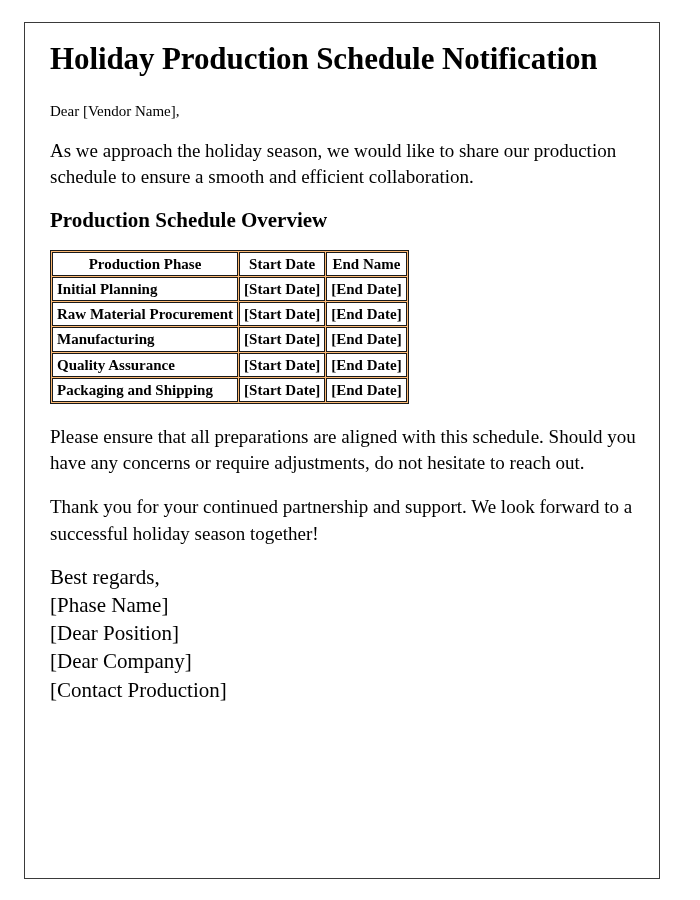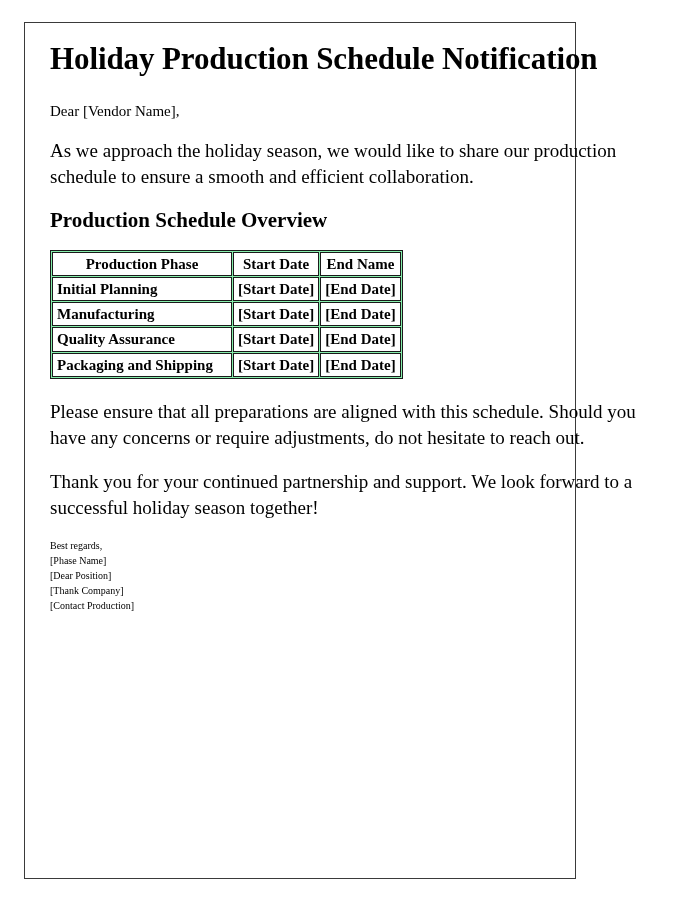--- a/index.html
+++ b/index.html
@@ -12,21 +12,21 @@
     height: 900px;
     font-family: "Liberation Serif", "DejaVu Serif", serif;
     color: #000000;
     overflow: hidden;
   }
 
   .page-sheet {
     position: absolute;
     left: 24px;
     top: 22px;
-    width: 552px;
+    width: 636px;
     height: 857px;
     border: 1px solid #3a3a3a;
     background: #ffffff;
     box-sizing: border-box;
   }
 
   .doc-body {
     position: absolute;
     left: 25px;
     top: 18px;
@@ -63,21 +63,21 @@
     margin: 0 0 16px 0;
     font-family: "Liberation Serif", "DejaVu Serif", serif;
   }
 
   .schedule-table {
     border-collapse: separate;
     border-spacing: 1px;
     border: 1px solid #1a1a1a;
     margin: 0 0 20px 0;
     font-size: 15px;
-    background: #86efac;
+    background: #fdba74;
   }
   .schedule-table th,
   .schedule-table td {
     border: 1px solid #1a1a1a;
     padding: 1px 4px;
     font-weight: bold;
     line-height: 1.35;
     background: #ffffff;
     white-space: nowrap;
     vertical-align: middle;
@@ -89,21 +89,21 @@
   .schedule-table td.phase-cell {
     text-align: left;
     min-width: 170px;
   }
   .schedule-table td.date-cell {
     text-align: left;
   }
   .schedule-table th.col-phase { min-width: 170px; }
 
   .signature-block {
-    font-size: 10px;
+    font-size: 21px;
     line-height: 1.2;
     margin: 0;
   }
   .signature-block .sig-line {
     margin: 0;
     padding: 0 0 3px 0;
   }
 </style>
 </head>
 <body>
@@ -127,20 +127,25 @@
           <th>End Name</th>
         </tr>
       </thead>
       <tbody>
         <tr>
           <td class="phase-cell">Initial Planning</td>
           <td class="date-cell">[Start Date]</td>
           <td class="date-cell">[End Date]</td>
         </tr>
         <tr>
+          <td class="phase-cell">Raw Material Procurement</td>
+          <td class="date-cell">[Start Date]</td>
+          <td class="date-cell">[End Date]</td>
+        </tr>
+        <tr>
           <td class="phase-cell">Manufacturing</td>
           <td class="date-cell">[Start Date]</td>
           <td class="date-cell">[End Date]</td>
         </tr>
         <tr>
           <td class="phase-cell">Quality Assurance</td>
           <td class="date-cell">[Start Date]</td>
           <td class="date-cell">[End Date]</td>
         </tr>
         <tr>
@@ -152,18 +157,18 @@
     </table>
 
     <p class="para">Please ensure that all preparations are aligned with this schedule. Should you have any concerns or require adjustments, do not hesitate to reach out.</p>
 
     <p class="para">Thank you for your continued partnership and support. We look forward to a successful holiday season together!</p>
 
     <div class="signature-block">
       <p class="sig-line">Best regards,</p>
       <p class="sig-line">[Phase Name]</p>
       <p class="sig-line">[Dear Position]</p>
-      <p class="sig-line">[Thank Company]</p>
+      <p class="sig-line">[Dear Company]</p>
       <p class="sig-line">[Contact Production]</p>
     </div>
 
   </div>
 </div>
 
 </body></html>

